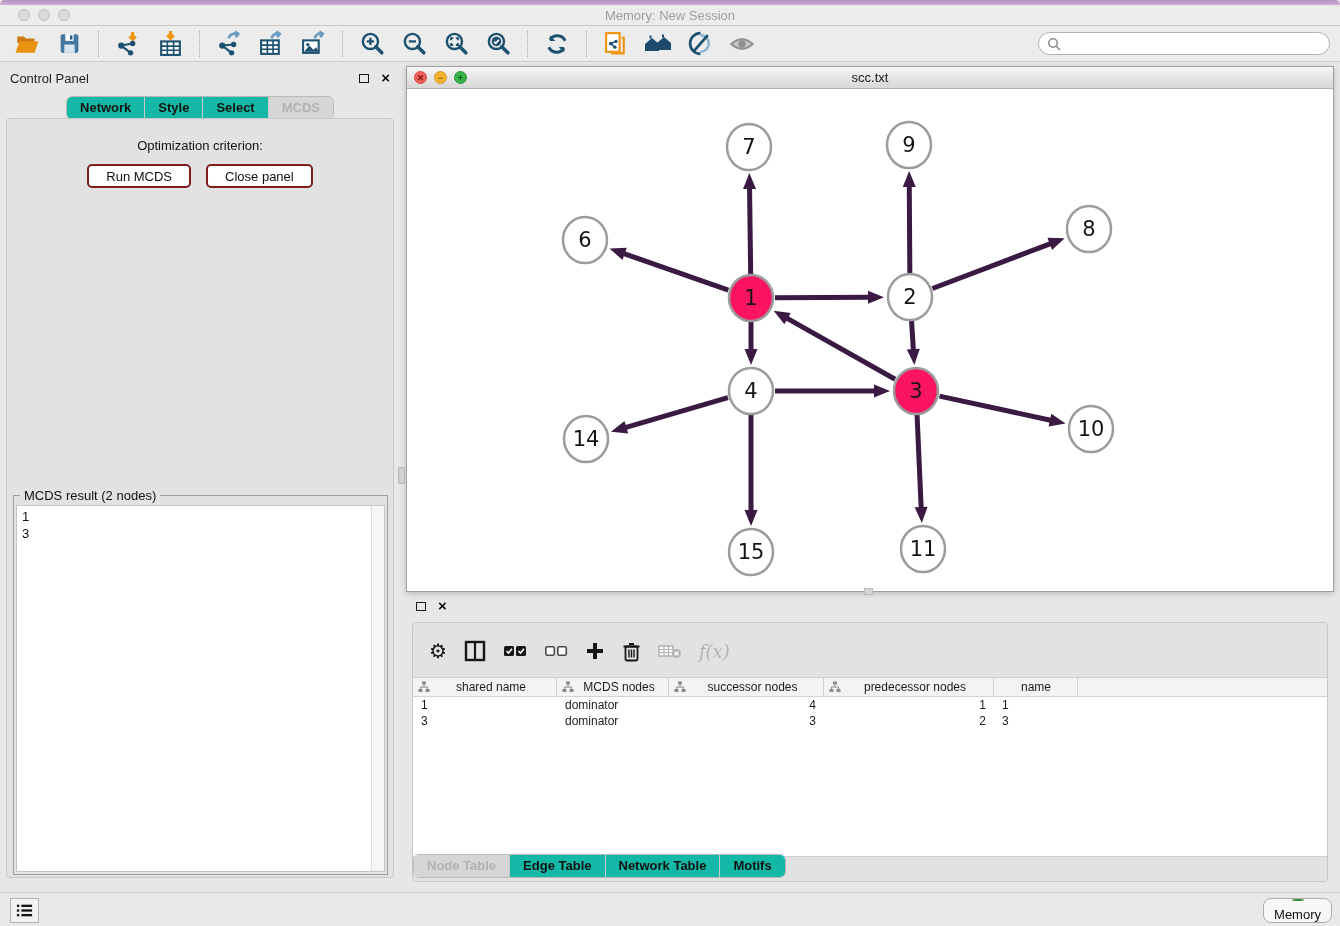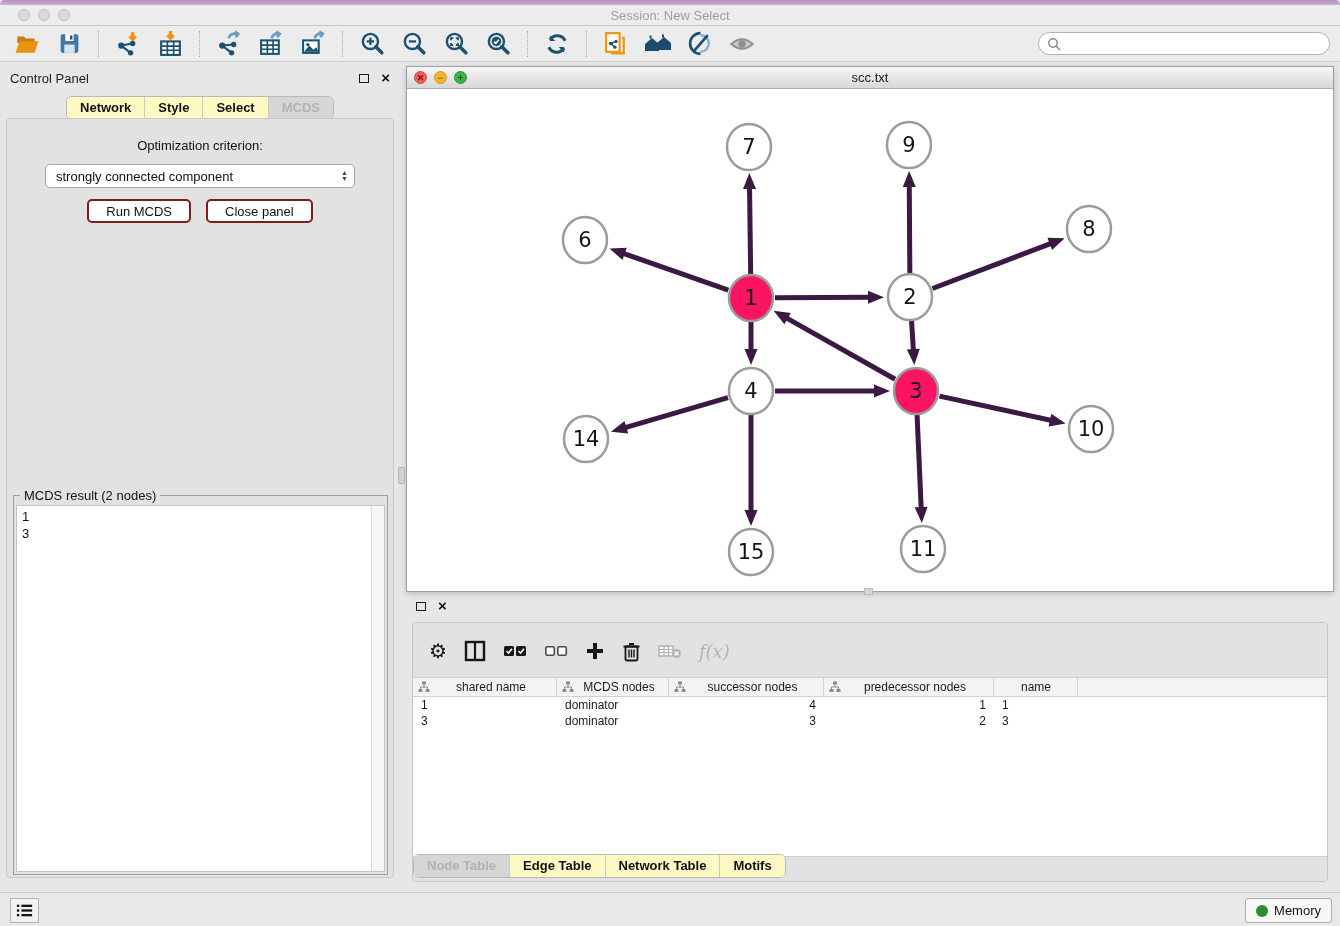--- a/index.html
+++ b/index.html
@@ -26,21 +26,21 @@
 
   
   .control-panel { position:absolute; left:0; top:66px; width:400px; height:818px; }
   .panel-head { height:24px; display:flex; align-items:center; padding:0 10px; }
   .panel-head .ptitle { font-size:13px; color:#222; flex:1; }
   .float-ic { width:10px; height:9px; border:1.6px solid #1a1a1a; display:inline-block; margin-right:12px; }
   .close-ic { font-size:15px; font-weight:900; color:#111; line-height:10px; }
   .tabrow { position:absolute; top:30px; left:0; right:0; display:flex; justify-content:center; }
   .tabgroup { display:inline-flex; border:1px solid #b9b9b9; border-radius:6px; overflow:hidden; background:#fff; }
   .tab { padding:0 13px; height:22px; line-height:22px; font-size:13px; font-weight:600; color:#111;
-    background:#fef9c3; border-left:1px solid #c9c9c9; white-space:nowrap; }
+    background:#14b8a6; border-left:1px solid #c9c9c9; white-space:nowrap; }
   .tab:first-child { border-left:none; }
   .tab.selected { background:#d6d6d6; color:#b2b2b2; }
   .cp-inner { position:absolute; left:6px; right:6px; top:52px; bottom:6px; background:#e2e2e2;
     border:1px solid #c7c7c7; border-radius:4px; }
   .opt-label { text-align:center; margin-top:19px; font-size:13px; color:#111; }
   .combo { width:310px; height:24px; margin:11px auto 0; background:#fff; border:1px solid #a9a9a9;
     border-radius:5px; display:flex; align-items:center; padding:0 6px 0 10px; font-size:13px; color:#111; }
   .combo .cval { flex:1; }
   .stepper { display:flex; flex-direction:column; align-items:center; line-height:6px; font-size:7px; color:#444; }
   .btnrow { display:flex; justify-content:center; gap:15px; margin-top:11px; }
@@ -91,34 +91,34 @@
   .td { font-size:12px; color:#1a1a1a; padding:0 8px; overflow:hidden; white-space:nowrap; }
   .td.right { text-align:right; }
   .tp-tabs { position:absolute; left:0; right:0; bottom:3px; display:flex; justify-content:flex-start; }
 
   
   .statusbar { position:absolute; left:0; bottom:0; width:1340px; height:34px; background:#e9e9e9;
     border-top:1px solid #cdcdcd; }
   .list-btn { position:absolute; left:10px; top:5px; width:29px; height:25px; background:#f2f2f2;
     border:1px solid #b2b2b2; display:flex; align-items:center; justify-content:center; }
   .mem-btn { position:absolute; right:8px; top:5px; height:25px; background:#f7f7f7; border:1px solid #ad adad;
-    border:1px solid #adadad; border-radius:3px; display:flex; align-items:center; gap:6px; padding:0 10px; }
+    border:1px solid #adadad; border-radius:8px; display:flex; align-items:center; gap:6px; padding:0 10px;flex-direction:column; }
   .mem-dot { width:12px; height:12px; border-radius:50%; }
   .mem-label { font-size:13px; color:#111; }
 </style>
 </head>
 <body>
 
 <div class="titlebar">
   <div class="traffic">
     <div class="light"></div>
     <div class="light"></div>
     <div class="light"></div>
   </div>
-  <div class="app-title">Session: New Select</div>
+  <div class="app-title">Memory: New Session</div>
 </div>
 
 <div class="toolbar">
   <div class="tbtn">
     <svg width="26" height="26" viewBox="0 0 24 24">
       <path d="M3 5h6l2 2h8v4H3z" fill="#c97a10"></path>
       <path d="M1.5 20 5 9.5h17.5L19 20z" fill="#e8920e"></path>
     </svg>
   </div>
   <div class="tbtn">
@@ -260,27 +260,20 @@
   <div class="tabrow">
     <div class="tabgroup">
       <div class="tab">Network</div>
       <div class="tab">Style</div>
       <div class="tab">Select</div>
       <div class="tab selected">MCDS</div>
     </div>
   </div>
   <div class="cp-inner">
     <div class="opt-label">Optimization criterion:</div>
-    <div class="combo">
-      <span class="cval">strongly connected component</span>
-      <span class="stepper">
-          <span>▲</span>
-          <span>▼</span>
-        </span>
-    </div>
     <div class="btnrow">
       <div class="pushbtn">Run MCDS</div>
       <div class="pushbtn">Close panel</div>
     </div>
     <div class="groupbox">
       <span class="legend">MCDS result (2 nodes)</span>
       <div class="result-area">
         <div class="result-text">
           <div>1</div>
           <div>3</div>

